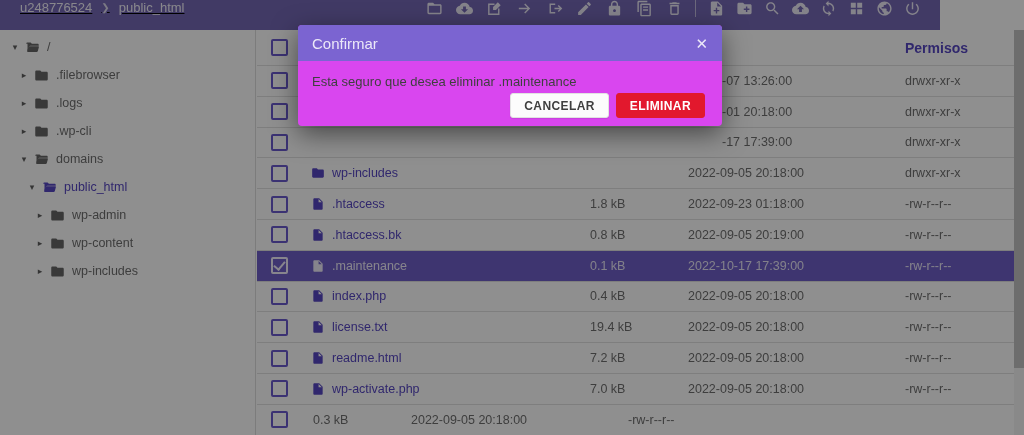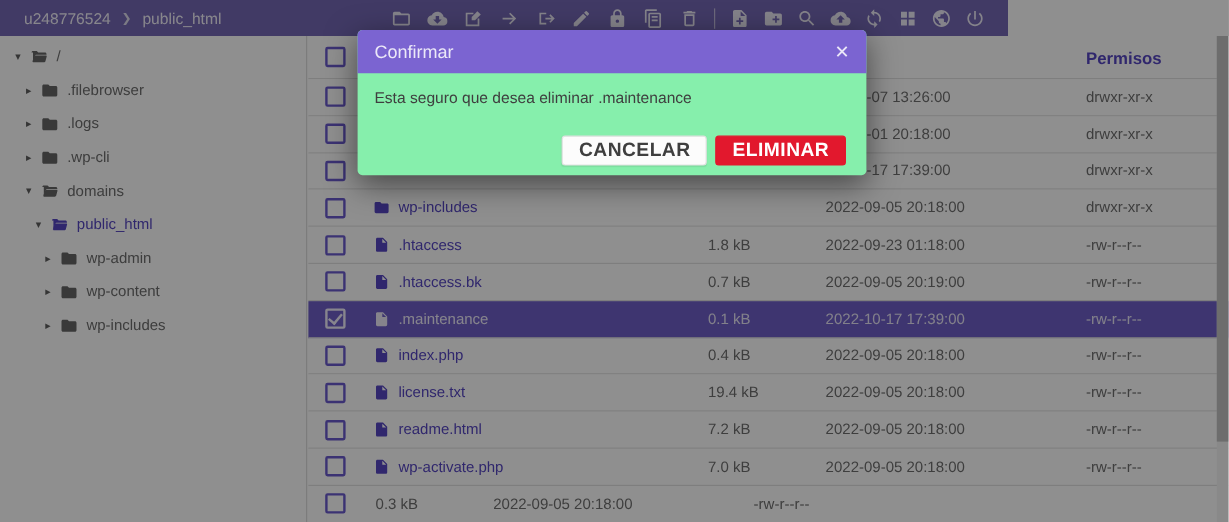--- a/index.html
+++ b/index.html
@@ -1,21 +1,21 @@
 <!DOCTYPE html>
 <html><head>
 <meta charset="utf-8">
 <style>
   html,body{margin:0;padding:0;background:#555;}
   .screen{position:relative;width:1024px;height:435px;overflow:hidden;background:#fff;
     font-family:"Liberation Sans","DejaVu Sans",sans-serif;-webkit-font-smoothing:antialiased;}
 
   
-  .topbar{position:absolute;top:0;left:0;width:840px;height:30px;background:var(--topbar-purple,#7568b4);
-    display:flex;align-items:center;z-index:1;}
+  .topbar{position:absolute;top:0;left:0;width:940px;height:30px;background:var(--topbar-purple,#7568b4);
+    display:flex;align-items:flex-start;z-index:1;text-decoration:underline;}
   .breadcrumb{display:flex;align-items:center;gap:9px;padding-left:20px;font-size:13px;color:#f2f0fa;}
   .crumb{cursor:pointer;}
   .crumb-sep{font-size:10px;color:rgba(255,255,255,.75);}
   .tb-spacer{flex:1;}
   .tb-group{display:flex;align-items:center;gap:13px;}
   .tb-group.secondary{gap:11px;margin-right:19px;}
   .tb-divider{width:1px;height:17px;background:rgba(255,255,255,.55);margin:0 12px;}
   .tb-icon{width:17px;height:17px;color:#ece9f7;cursor:pointer;display:inline-flex;}
   .tb-icon svg{width:17px;height:17px;}
 
@@ -56,29 +56,29 @@
   .trow.selected{background:var(--selected-purple,#6f5fc8);color:#e8e5f6;}
   .trow.selected .fname{color:#efecfa;}
   .trow.selected .ficon{color:#efecfa;}
 
   
   .scrollbar{position:absolute;top:0;right:0;width:10px;bottom:0;background:#f5f5f5;}
   .scroll-thumb{position:absolute;top:0;left:0;width:10px;height:338px;background:#c3c3c3;cursor:pointer;}
 
   
   .overlay{position:absolute;inset:0;background:rgba(0,0,0,0.44);z-index:40;}
-  .modal{position:absolute;left:298px;top:25px;width:424px;height:121px;background:#86efac;border-radius:4px;
+  .modal{position:absolute;left:298px;top:25px;width:424px;height:101px;background:#d946ef;border-radius:4px;
     box-shadow:0 8px 26px rgba(0,0,0,.5);z-index:50;}
   .modal-header{height:36px;background:var(--modal-purple,#7b64d1);border-radius:4px 4px 0 0;
     display:flex;align-items:center;padding:0 14px;}
   .modal-title{font-size:15px;color:rgba(255,255,255,.85);}
   .modal-close{margin-left:auto;font-size:15px;color:rgba(255,255,255,.85);cursor:pointer;line-height:1;}
   .modal-body{padding:13px 14px 0 14px;font-size:13px;color:#3f3f3f;}
   .modal-footer{position:absolute;right:17px;bottom:8px;display:flex;gap:7px;}
-  .btn{height:25px;border-radius:3px;font-size:16px;font-weight:bold;letter-spacing:.4px;padding:0 13px;
+  .btn{height:25px;border-radius:3px;font-size:12px;font-weight:bold;letter-spacing:.4px;padding:0 13px;
     display:flex;align-items:center;cursor:pointer;font-family:inherit;}
   .btn-cancel{background:#fcfcfc;border:1px solid #e2e2e2;color:#3f3f3f;box-shadow:0 1px 1px rgba(0,0,0,.08);}
   .btn-danger{background:var(--danger-red,#e2182d);border:1px solid var(--danger-red,#e2182d);color:#fff;}
 </style>
 </head>
 <body>
 
 <div class="screen" style="--primary-purple: #5747c2; --topbar-purple: #7568b4; --modal-purple: #7b64d1; --selected-purple: #6f5fc8; --danger-red: #e2182d;">
 
   <header class="topbar">
@@ -320,21 +320,21 @@
         <div class="trow">
           <div class="cell-check">
             <span class="checkbox"></span>
           </div>
           <div class="cell-name">
             <span class="ficon"><svg viewBox="0 0 24 24" fill="currentColor" aria-hidden="true">
                 <path d="M14 2H6c-1.1 0-2 .9-2 2v16c0 1.1.9 2 2 2h12c1.1 0 2-.9 2-2V8l-6-6zm-1 7V3.5L18.5 9H13z"></path>
               </svg></span>
             <span class="fname">.htaccess.bk</span>
           </div>
-          <div class="cell-size">0.7 kB</div>
+          <div class="cell-size">0.8 kB</div>
           <div class="cell-date">2022-09-05 20:19:00</div>
           <div class="cell-perm">-rw-r--r--</div>
         </div>
         <div class="trow selected">
           <div class="cell-check">
             <span class="checkbox checked"></span>
           </div>
           <div class="cell-name">
             <span class="ficon"><svg viewBox="0 0 24 24" fill="currentColor" aria-hidden="true">
                 <path d="M14 2H6c-1.1 0-2 .9-2 2v16c0 1.1.9 2 2 2h12c1.1 0 2-.9 2-2V8l-6-6zm-1 7V3.5L18.5 9H13z"></path>

